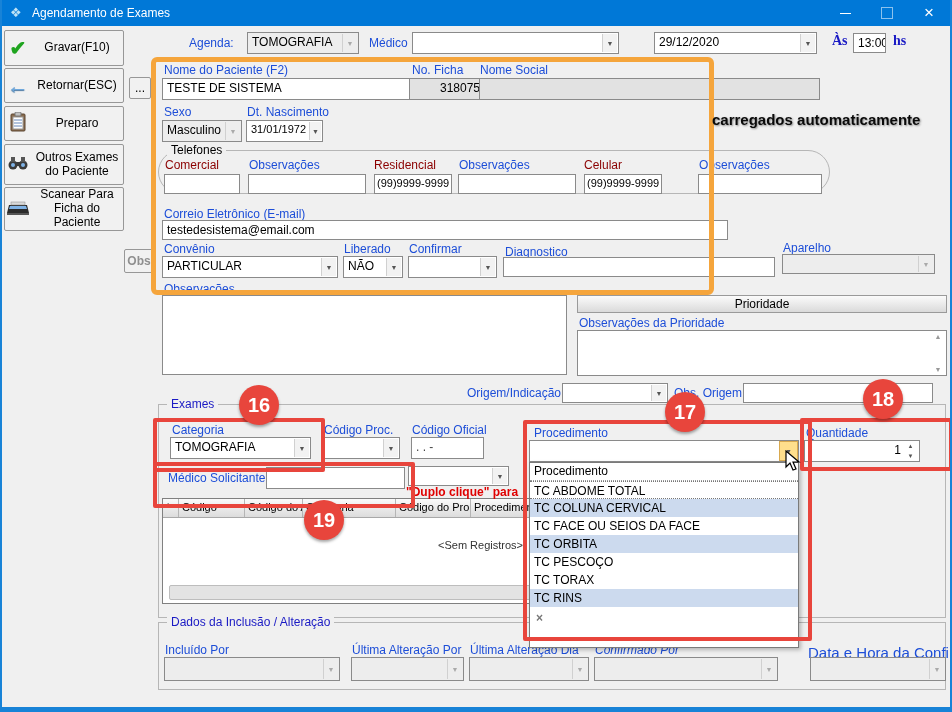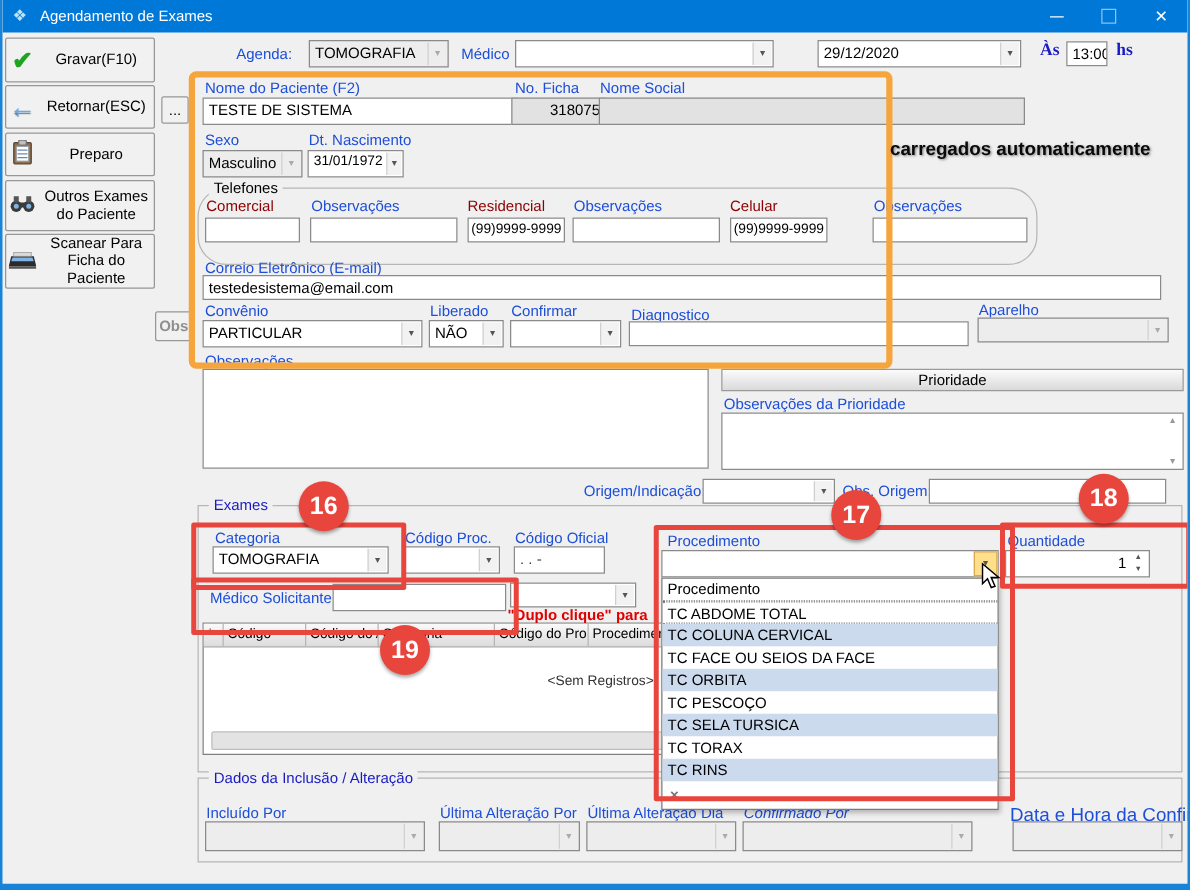--- a/index.html
+++ b/index.html
@@ -168,38 +168,38 @@
   <div class="combo dis" style="left:160px;top:120px;width:80px;height:22px;">
     <span>Masculino</span>
     <span class="arr">▼</span>
   </div>
   <div class="lbl" style="left:245px;top:105px;">Dt. Nascimento</div>
   <div class="combo" style="left:244px;top:120px;width:77px;height:22px;font-size:11px;padding-right:14px;">
     <span>31/01/1972</span>
     <span class="arr" style="width:11px;">▼</span>
   </div>
 
-  <div class="gbox" style="left:156px;top:150px;width:672px;height:62px;border-radius:23px;">
+  <div class="gbox" style="left:156px;top:150px;width:672px;height:44px;border-radius:23px;">
     <span class="legend">Telefones</span>
   </div>
   <div class="lbl red" style="left:163px;top:158px;">Comercial</div>
   <div class="lbl" style="left:247px;top:158px;">Observações</div>
   <div class="lbl red" style="left:372px;top:158px;">Residencial</div>
   <div class="lbl" style="left:457px;top:158px;">Observações</div>
   <div class="lbl red" style="left:582px;top:158px;">Celular</div>
   <div class="lbl" style="left:697px;top:158px;">Observações</div>
   <div class="inp" style="left:162px;top:174px;width:76px;height:20px;"></div>
   <div class="inp" style="left:246px;top:174px;width:118px;height:20px;"></div>
   <div class="inp" style="left:372px;top:174px;width:78px;height:20px;font-size:11px;padding:2px 2px;">(99)9999-9999</div>
   <div class="inp" style="left:456px;top:174px;width:118px;height:20px;"></div>
   <div class="inp" style="left:582px;top:174px;width:78px;height:20px;font-size:11px;padding:2px 2px;">(99)9999-9999</div>
   <div class="inp" style="left:696px;top:174px;width:124px;height:20px;"></div>
 
   <div class="lbl" style="left:162px;top:207px;">Correio Eletrônico (E-mail)</div>
-  <div class="inp" style="left:160px;top:220px;width:767px;height:20px;">testedesistema@email.com</div>
+  <div class="inp" style="left:160px;top:220px;width:566px;height:20px;">testedesistema@email.com</div>
 
   <div class="lbl" style="left:162px;top:242px;">Convênio</div>
   <div class="combo" style="left:160px;top:256px;width:176px;height:22px;">
     <span>PARTICULAR</span>
     <span class="arr">▼</span>
   </div>
   <div class="lbl" style="left:342px;top:242px;">Liberado</div>
   <div class="combo" style="left:341px;top:256px;width:60px;height:22px;">
     <span>NÃO</span>
     <span class="arr">▼</span>
@@ -312,21 +312,20 @@
     <span class="arr">▼</span>
   </div>
 
   <div id="dropdown">
     <div class="ddhead">Procedimento</div>
     <div class="ddrow focus">TC ABDOME TOTAL</div>
     <div class="ddrow alt">TC COLUNA CERVICAL</div>
     <div class="ddrow">TC FACE OU SEIOS DA FACE</div>
     <div class="ddrow alt">TC ORBITA</div>
     <div class="ddrow">TC PESCOÇO</div>
-    <div class="ddrow alt">TC SELA TURSICA</div>
     <div class="ddrow">TC TORAX</div>
     <div class="ddrow alt">TC RINS</div>
     <div class="ddfoot">
         <span>×</span>
       </div>
   </div>
 
   <div class="redbox" style="left:151px;top:418px;width:164px;height:46px;"></div>
   <div class="redbox" style="left:521px;top:420px;width:281px;height:213px;"></div>
   <div class="redbox" style="left:798px;top:418px;width:145px;height:45px;"></div>

